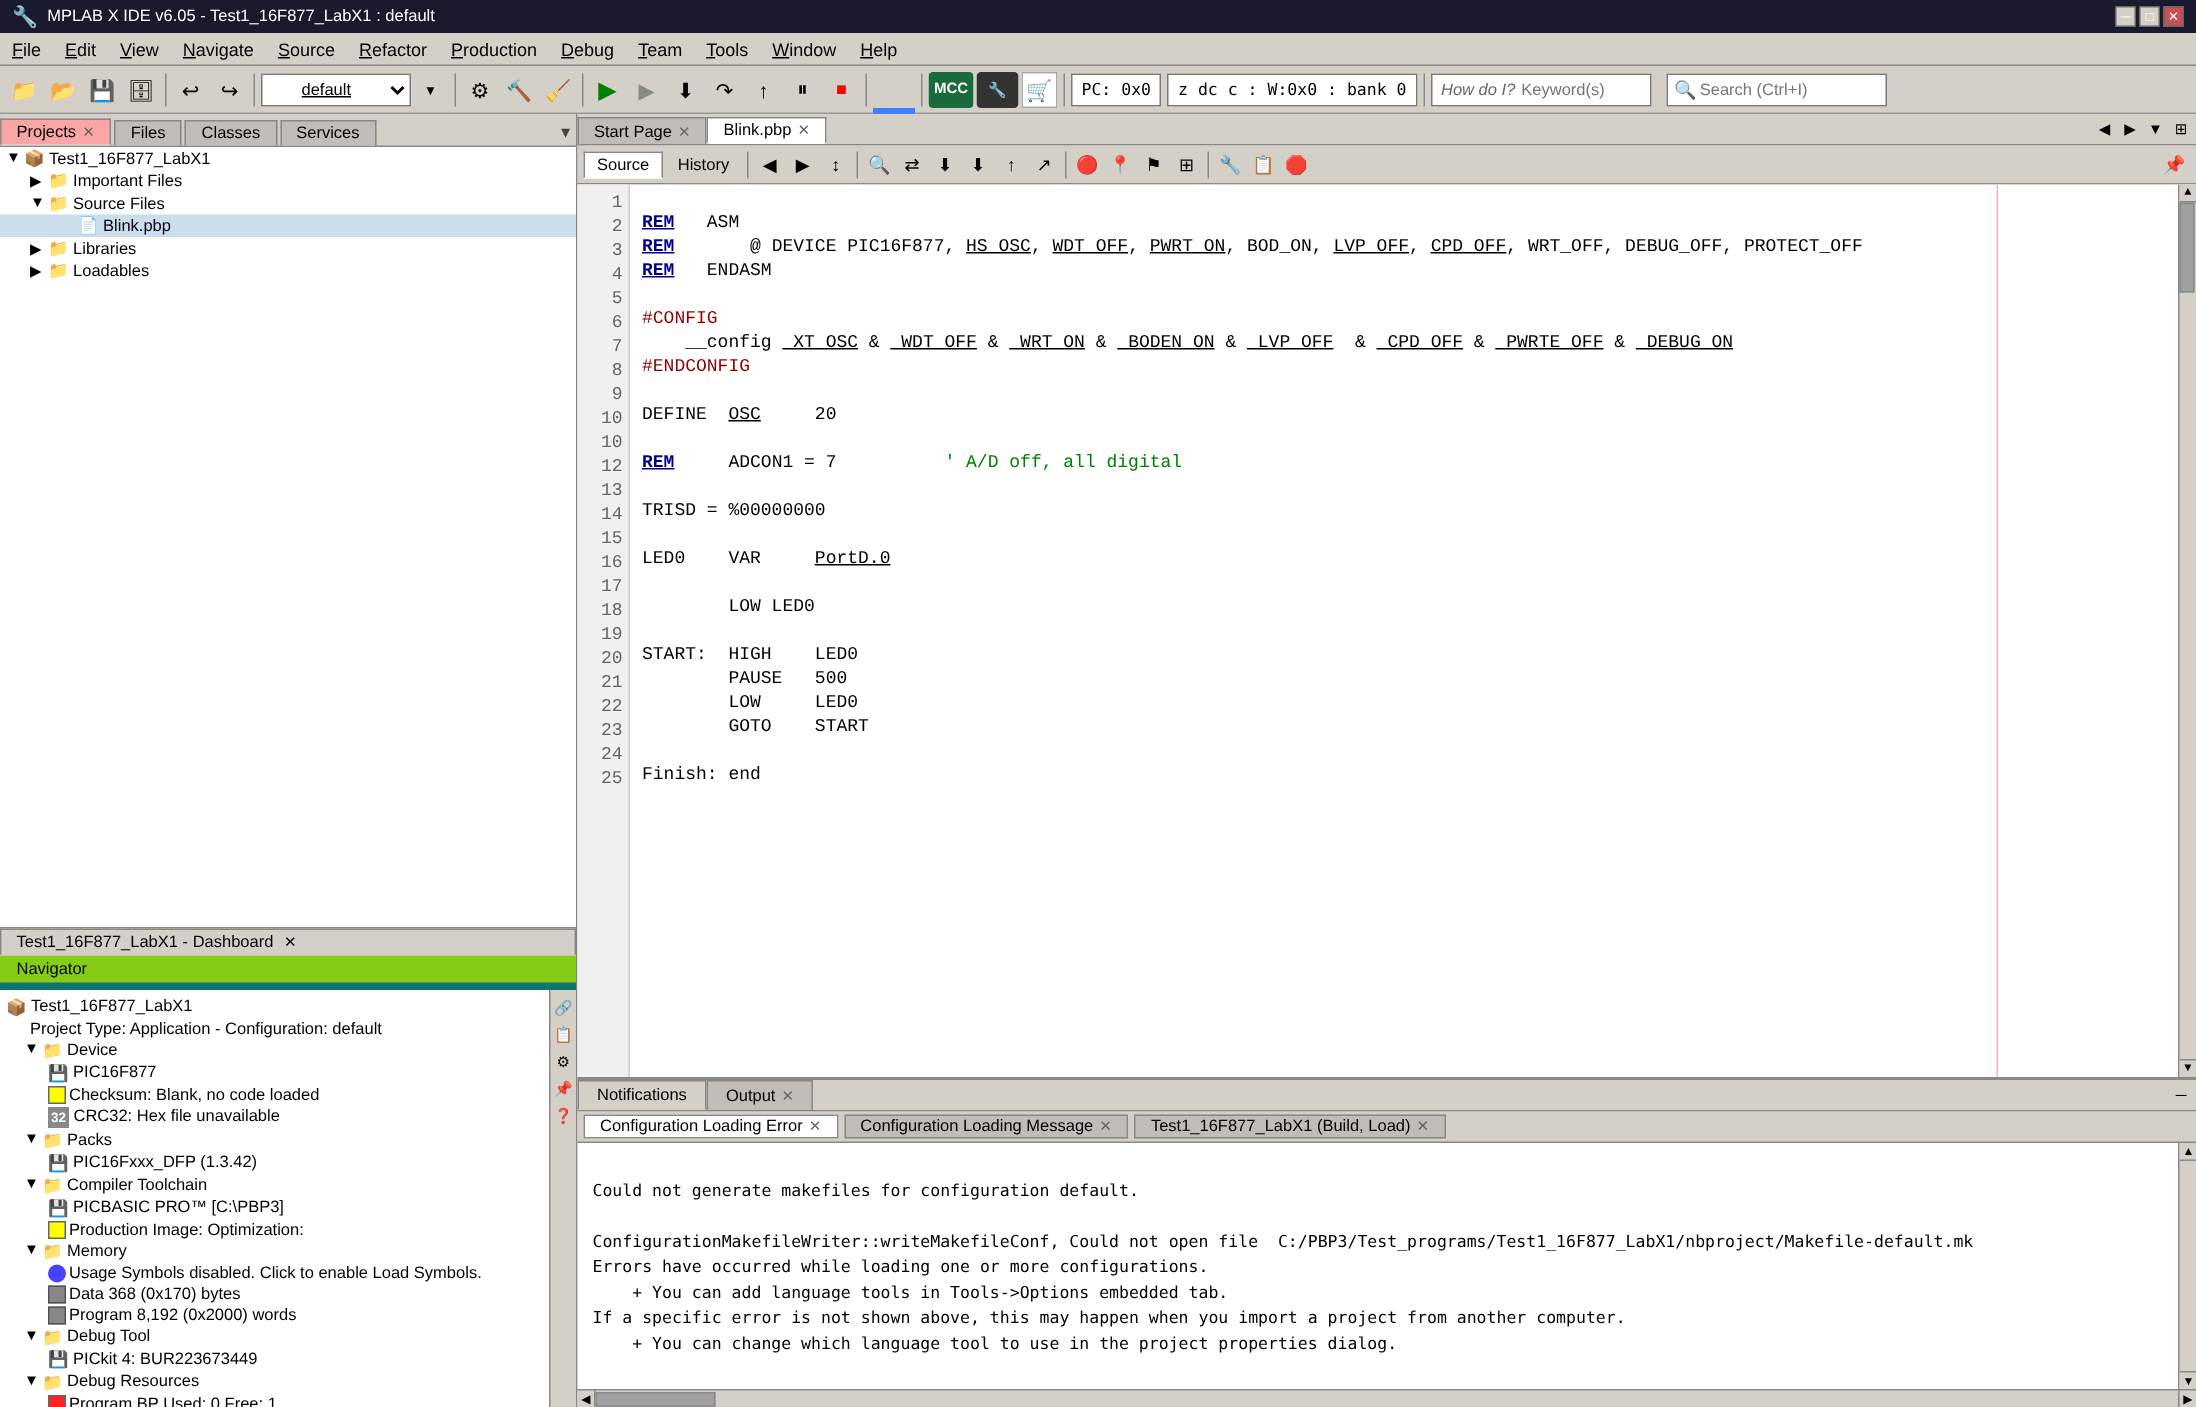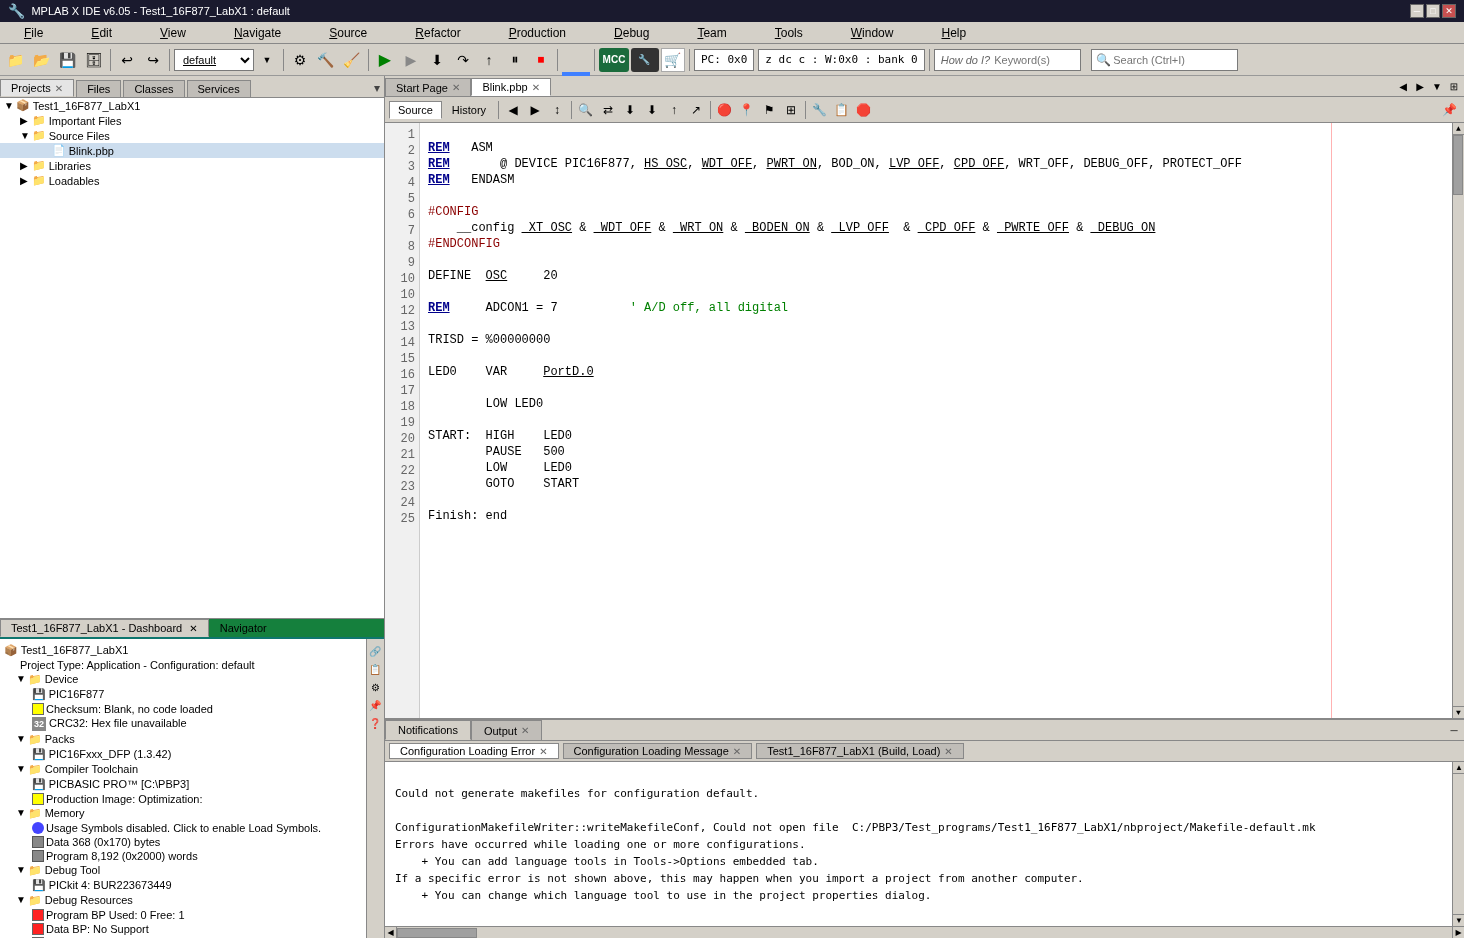--- a/index.html
+++ b/index.html
@@ -6,59 +6,59 @@
     body { font-family: 'Segoe UI', Arial, sans-serif; font-size: 12px; background: #d4d0c8; color: #000; overflow: hidden; width: 1464px; height: 938px; }
     
     
     #titlebar { background: #1a1a2e; color: #fff; height: 22px; display: flex; align-items: center; justify-content: space-between; padding: 0 8px; font-size: 11px; }
     #titlebar-left { display: flex; align-items: center; gap: 6px; }
     #titlebar-right { display: flex; gap: 2px; }
     .title-btn { width: 14px; height: 14px; border: 1px solid #666; background: #d4d0c8; display: flex; align-items: center; justify-content: center; font-size: 9px; cursor: pointer; }
     
     
     #menubar { background: #d4d0c8; height: 22px; display: flex; align-items: center; border-bottom: 1px solid #888; }
-    .menu-item { padding: 2px 24px; font-size: 12px; cursor: pointer; }
+    .menu-item { padding: 2px 8px; font-size: 12px; cursor: pointer; }
     .menu-item u { text-decoration: underline; }
     
     
     #toolbar { background: #d4d0c8; height: 32px; display: flex; align-items: center; border-bottom: 1px solid #999; padding: 2px 4px; gap: 2px; }
     .toolbar-btn { width: 24px; height: 24px; background: #d4d0c8; border: 1px solid transparent; display: flex; align-items: center; justify-content: center; cursor: pointer; font-size: 14px; }
     .toolbar-sep { width: 1px; height: 22px; background: #888; margin: 0 2px; }
-    .toolbar-combo { height: 22px; border: 1px solid #7a7a7a; background: #fff; padding: 0 4px; font-size: 11px; min-width: 80px; text-decoration: underline; }
+    .toolbar-combo { height: 22px; border: 1px solid #7a7a7a; background: #fff; padding: 0 22px; font-size: 11px; min-width: 80px; text-decoration: underline; }
     .toolbar-dropdown { display: flex; align-items: center; gap: 1px; }
     .toolbar-dropdown select { height: 22px; font-size: 11px; border: 1px solid #7a7a7a; background: #fff; }
     .pc-display { background: #fff; border: 1px solid #7a7a7a; padding: 0 6px; height: 22px; display: flex; align-items: center; font-size: 11px; font-family: monospace; }
     .search-box { display: flex; align-items: center; background: #fff; border: 1px solid #7a7a7a; height: 22px; padding: 0 4px; gap: 2px; }
     .search-box input { border: none; outline: none; font-size: 11px; width: 120px; }
     .howdoi { background: #fff; border: 1px solid #7a7a7a; height: 22px; padding: 0 6px; display: flex; align-items: center; font-size: 11px; gap: 4px; }
     .howdoi input { border: none; outline: none; font-size: 11px; width: 80px; color: #888; }
     
     
     #main { display: flex; flex-direction: column; height: calc(938px - 22px - 22px - 32px); }
     #content-area { display: flex; flex: 1; overflow: hidden; }
     
     
     #left-panel { width: 385px; display: flex; flex-direction: column; border-right: 1px solid #888; }
     
     
     .tab-strip { display: flex; background: #d4d0c8; border-bottom: 1px solid #888; min-height: 22px; align-items: flex-end; }
     .tab { padding: 2px 10px; border: 1px solid #888; border-bottom: none; background: #c0bdb8; font-size: 11px; cursor: pointer; margin-right: 2px; display: flex; align-items: center; gap: 4px; }
-    .tab.active { background: #e5e5e5; border-bottom: 1px solid #d4d0c8; z-index: 1; }
+    .tab.active { background: #fca5a5; border-bottom: 1px solid #d4d0c8; z-index: 1; }
     .tab-close { font-size: 10px; cursor: pointer; color: #666; }
     
     
     #projects-panel { flex: 1; background: #fff; overflow-y: auto; font-size: 11px; }
     .tree-node { display: flex; align-items: center; padding: 1px 0; cursor: pointer; white-space: nowrap; }
     .tree-node.selected { background: #cde; }
     .tree-arrow { display: inline-block; width: 12px; font-size: 10px; }
     .tree-icon { margin-right: 3px; }
     
     
     #bottom-left { height: 320px; border-top: 1px solid #888; display: flex; flex-direction: column; }
-    .dashboard-tabs { display: flex; background: #15803d; border-bottom: 2px solid #0f766e; }
+    .dashboard-tabs { display: flex; background: #84cc16; border-bottom: 5px solid #0f766e; flex-direction: column; }
     .dashboard-tab { padding: 2px 10px; border: 1px solid transparent; font-size: 11px; cursor: pointer; }
     .dashboard-tab.active { background: #d4d0c8; border: 1px solid #888; border-bottom: 1px solid #d4d0c8; }
     #dashboard-content { flex: 1; background: #fff; overflow-y: auto; font-size: 11px; padding: 4px; }
     .dash-row { display: flex; align-items: flex-start; padding: 1px 0; }
     .side-icons { width: 18px; background: #d4d0c8; display: flex; flex-direction: column; align-items: center; gap: 2px; padding: 4px 1px; border-left: 1px solid #888; }
     .side-icon-btn { width: 16px; height: 16px; display: flex; align-items: center; justify-content: center; cursor: pointer; font-size: 10px; }
     
     
     #editor-area { flex: 1; display: flex; flex-direction: column; }
     

